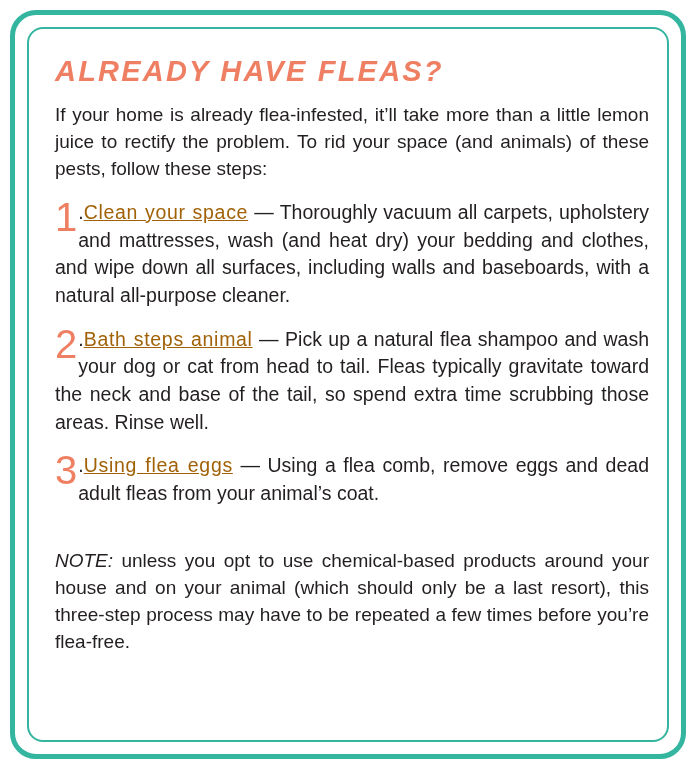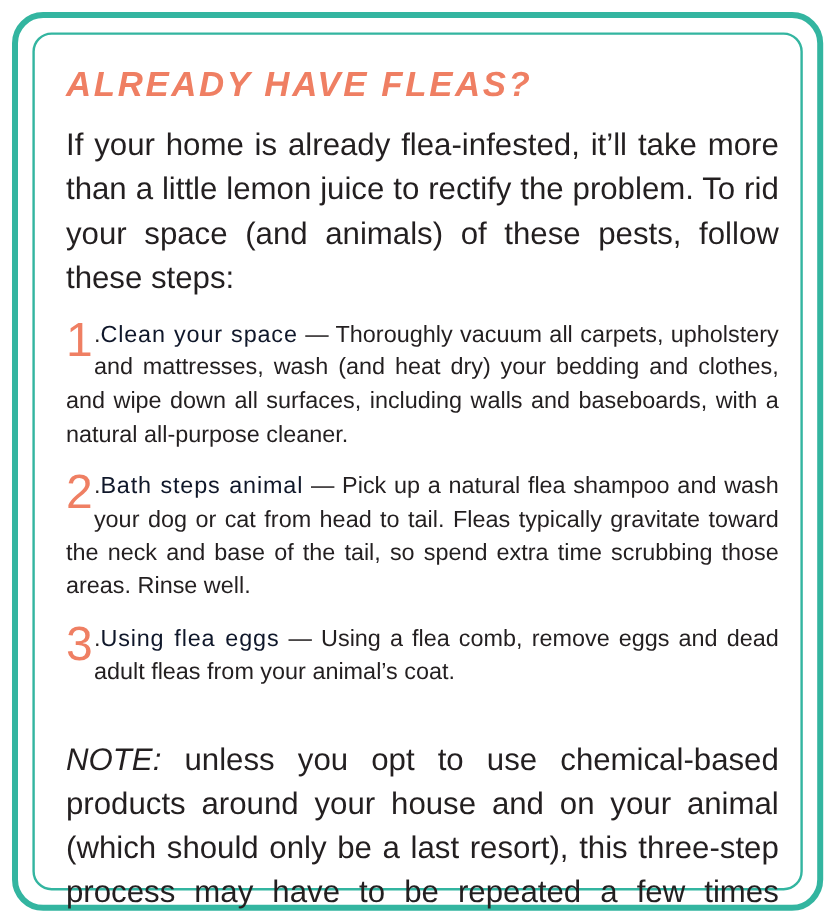--- a/index.html
+++ b/index.html
@@ -51,21 +51,21 @@
     font-size: 29px;
     font-weight: bold;
     font-style: italic;
     letter-spacing: 2.2px;
     color: #ef7f63;
     font-family: "Liberation Sans", sans-serif;
   }
 
   p.para {
     margin: 0 0 16px 0;
-    font-size: 26px;
+    font-size: 19px;
     line-height: 1.42;
     color: #231f20;
     text-align: justify;
     text-justify: inter-word;
   }
   p.para:last-child { margin-bottom: 0; margin-top: 40px; }
 
   .step {
     position: relative;
     margin: 0 0 16px 0;
@@ -80,22 +80,23 @@
     line-height: 0.72;
     font-weight: normal;
     color: #ef7f63;
     float: left;
     margin-right: 1px;
     position: relative;
     top: 4px;
     font-family: "Liberation Sans", sans-serif;
   }
   .step .lead {
-    color: #0f172a;
+    color: #a16207;
     letter-spacing: 0.7px;
+    text-decoration: underline;
   }
   .step .dot {
     color: #231f20;
   }
   .note .note-label {
     font-style: italic;
     color: #231f20;
   }
 </style>
 </head>

